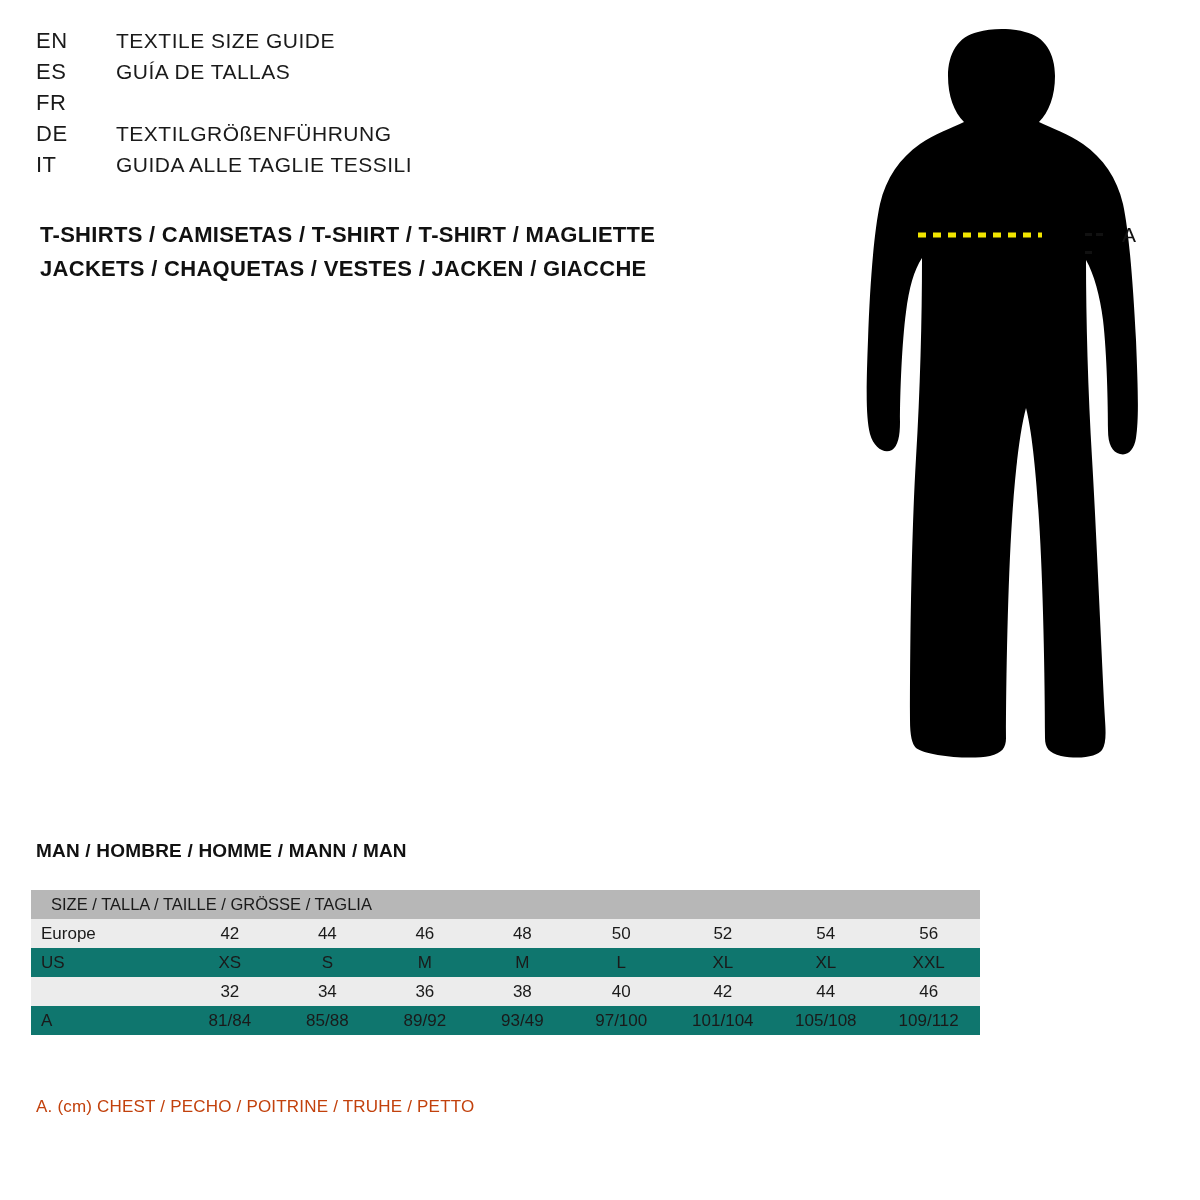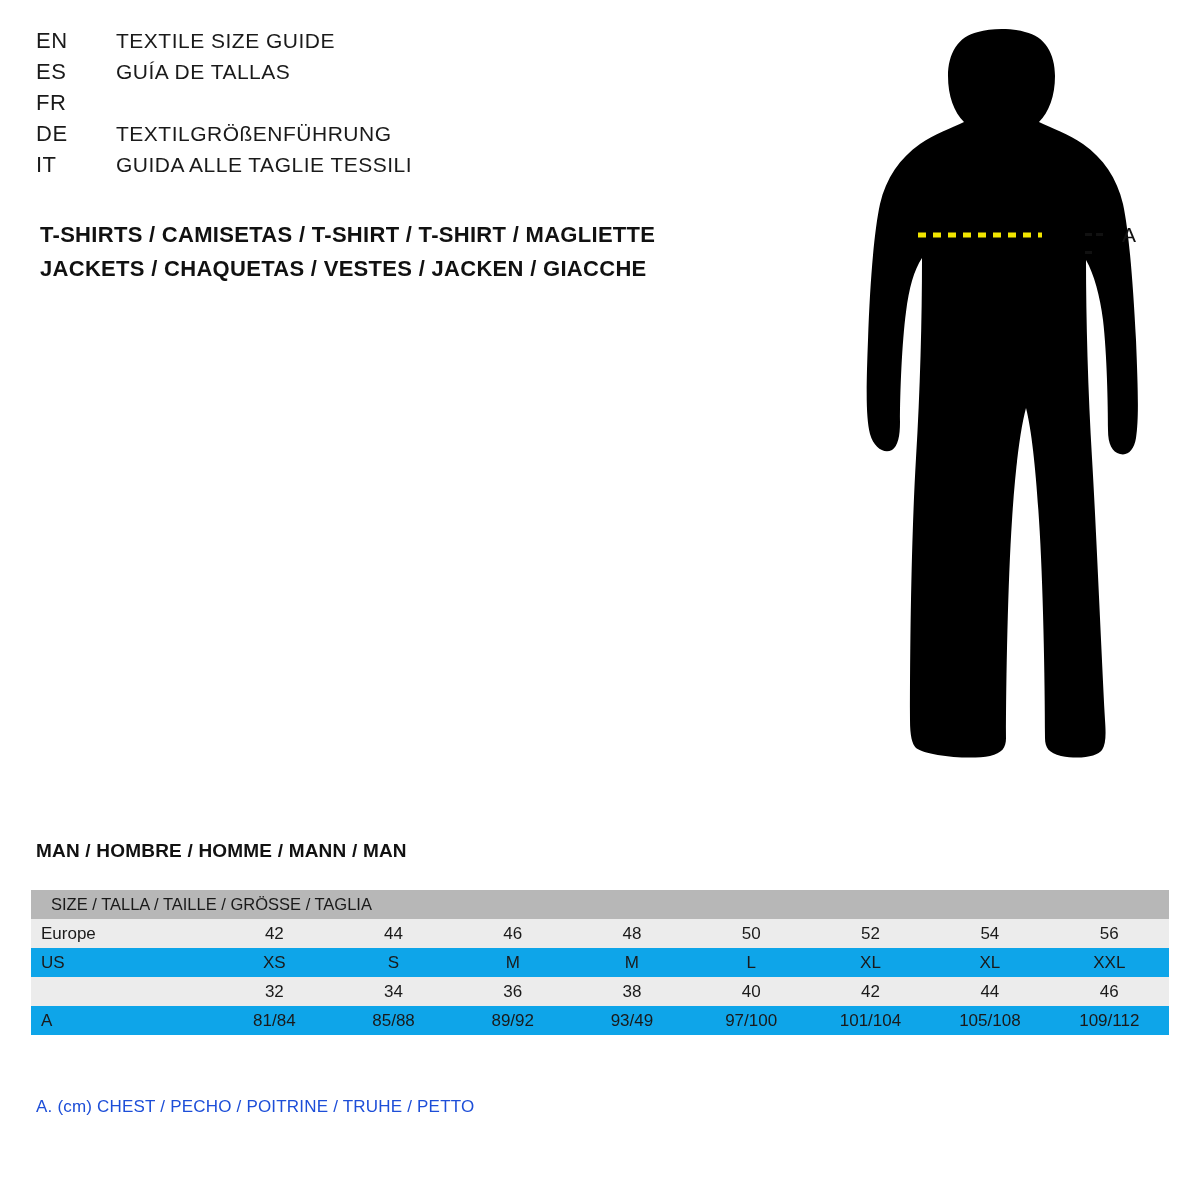--- a/index.html
+++ b/index.html
@@ -103,57 +103,57 @@
     font-size: 19px;
     font-weight: bold;
     letter-spacing: 0.2px;
     color: #111111;
   }
 
   table.size-table {
     position: absolute;
     left: 31px;
     top: 890px;
-    width: 1138px;
+    width: 949px;
     border-collapse: collapse;
     font-size: 17px;
     color: #1a1a1a;
   }
   table.size-table td {
     padding: 0;
     height: 29px;
     vertical-align: middle;
   }
   .row-head td {
     background: #b7b7b7;
     font-size: 16.5px;
     color: #1a1a1a;
   }
   .row-light td { background: #ececec; }
-  .row-dark td  { background: #0ea5e9; }
+  .row-dark td  { background: #0f766e; }
 
   .col-label {
     width: 175px;
     padding-left: 10px !important;
     text-align: left;
   }
   .cell {
     text-align: center;
     width: 120px;
   }
   .head-text {
     padding-left: 10px;
   }
 
   .footnote {
     position: absolute;
     left: 36px;
     top: 1097px;
     font-size: 17px;
-    color: #1d4ed8;
+    color: #c2410c;
     letter-spacing: 0.2px;
   }
 </style>
 </head>
 <body>
 
 <div class="page">
 
   <div class="lang-block">
     <div class="lang-row">

